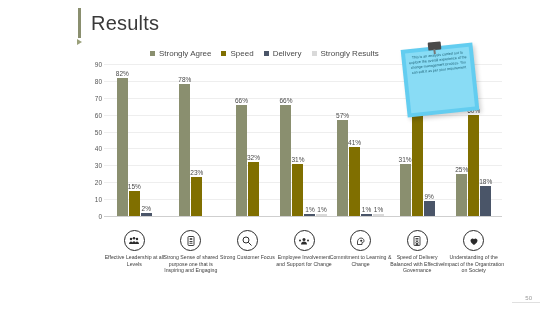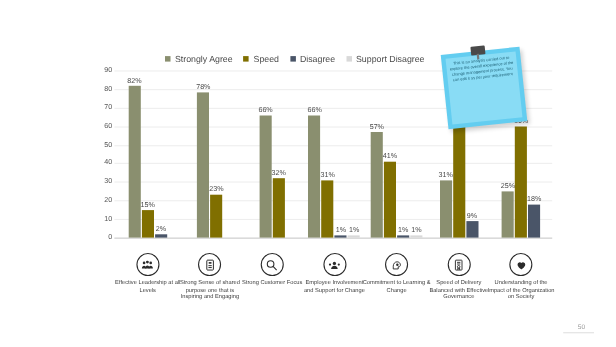--- a/index.html
+++ b/index.html
@@ -59,37 +59,44 @@
 
   
   .pageno{position:absolute;right:28px;bottom:14px;font-size:6px;color:#9a9a9a;}
   .pagerule{position:absolute;right:20px;bottom:12px;width:28px;height:1px;background:#e0e0e0;}
 </style>
 </head>
 <body>
 
 <div class="slide">
 
+  <div class="title-wrap">
+    <div class="title-bar-wrap">
+      <div class="title-bar"></div>
+      <div class="title-arrow"></div>
+    </div>
+    <div class="title-text">Results</div>
+  </div>
 
   <div class="legend" id="legend">
       <div class="legend-item">
         <span class="legend-swatch" style="background: rgb(138, 143, 111);"></span>
         <span class="legend-label">Strongly Agree</span>
       </div>
       <div class="legend-item">
         <span class="legend-swatch" style="background: rgb(128, 111, 0);"></span>
         <span class="legend-label">Speed</span>
       </div>
       <div class="legend-item">
         <span class="legend-swatch" style="background: rgb(74, 85, 104);"></span>
-        <span class="legend-label">Disagree</span>
+        <span class="legend-label">Delivery</span>
       </div>
       <div class="legend-item">
         <span class="legend-swatch" style="background: rgb(217, 217, 217);"></span>
-        <span class="legend-label">Support Disagree</span>
+        <span class="legend-label">Strongly Results</span>
       </div>
     </div>
 
   <div class="chart">
     <div class="yaxis" id="yaxis">
         <div class="ytick" style="top: 152px;">0</div>
         <div class="ytick" style="top: 135.111px;">10</div>
         <div class="ytick" style="top: 118.222px;">20</div>
         <div class="ytick" style="top: 101.333px;">30</div>
         <div class="ytick" style="top: 84.4444px;">40</div>

